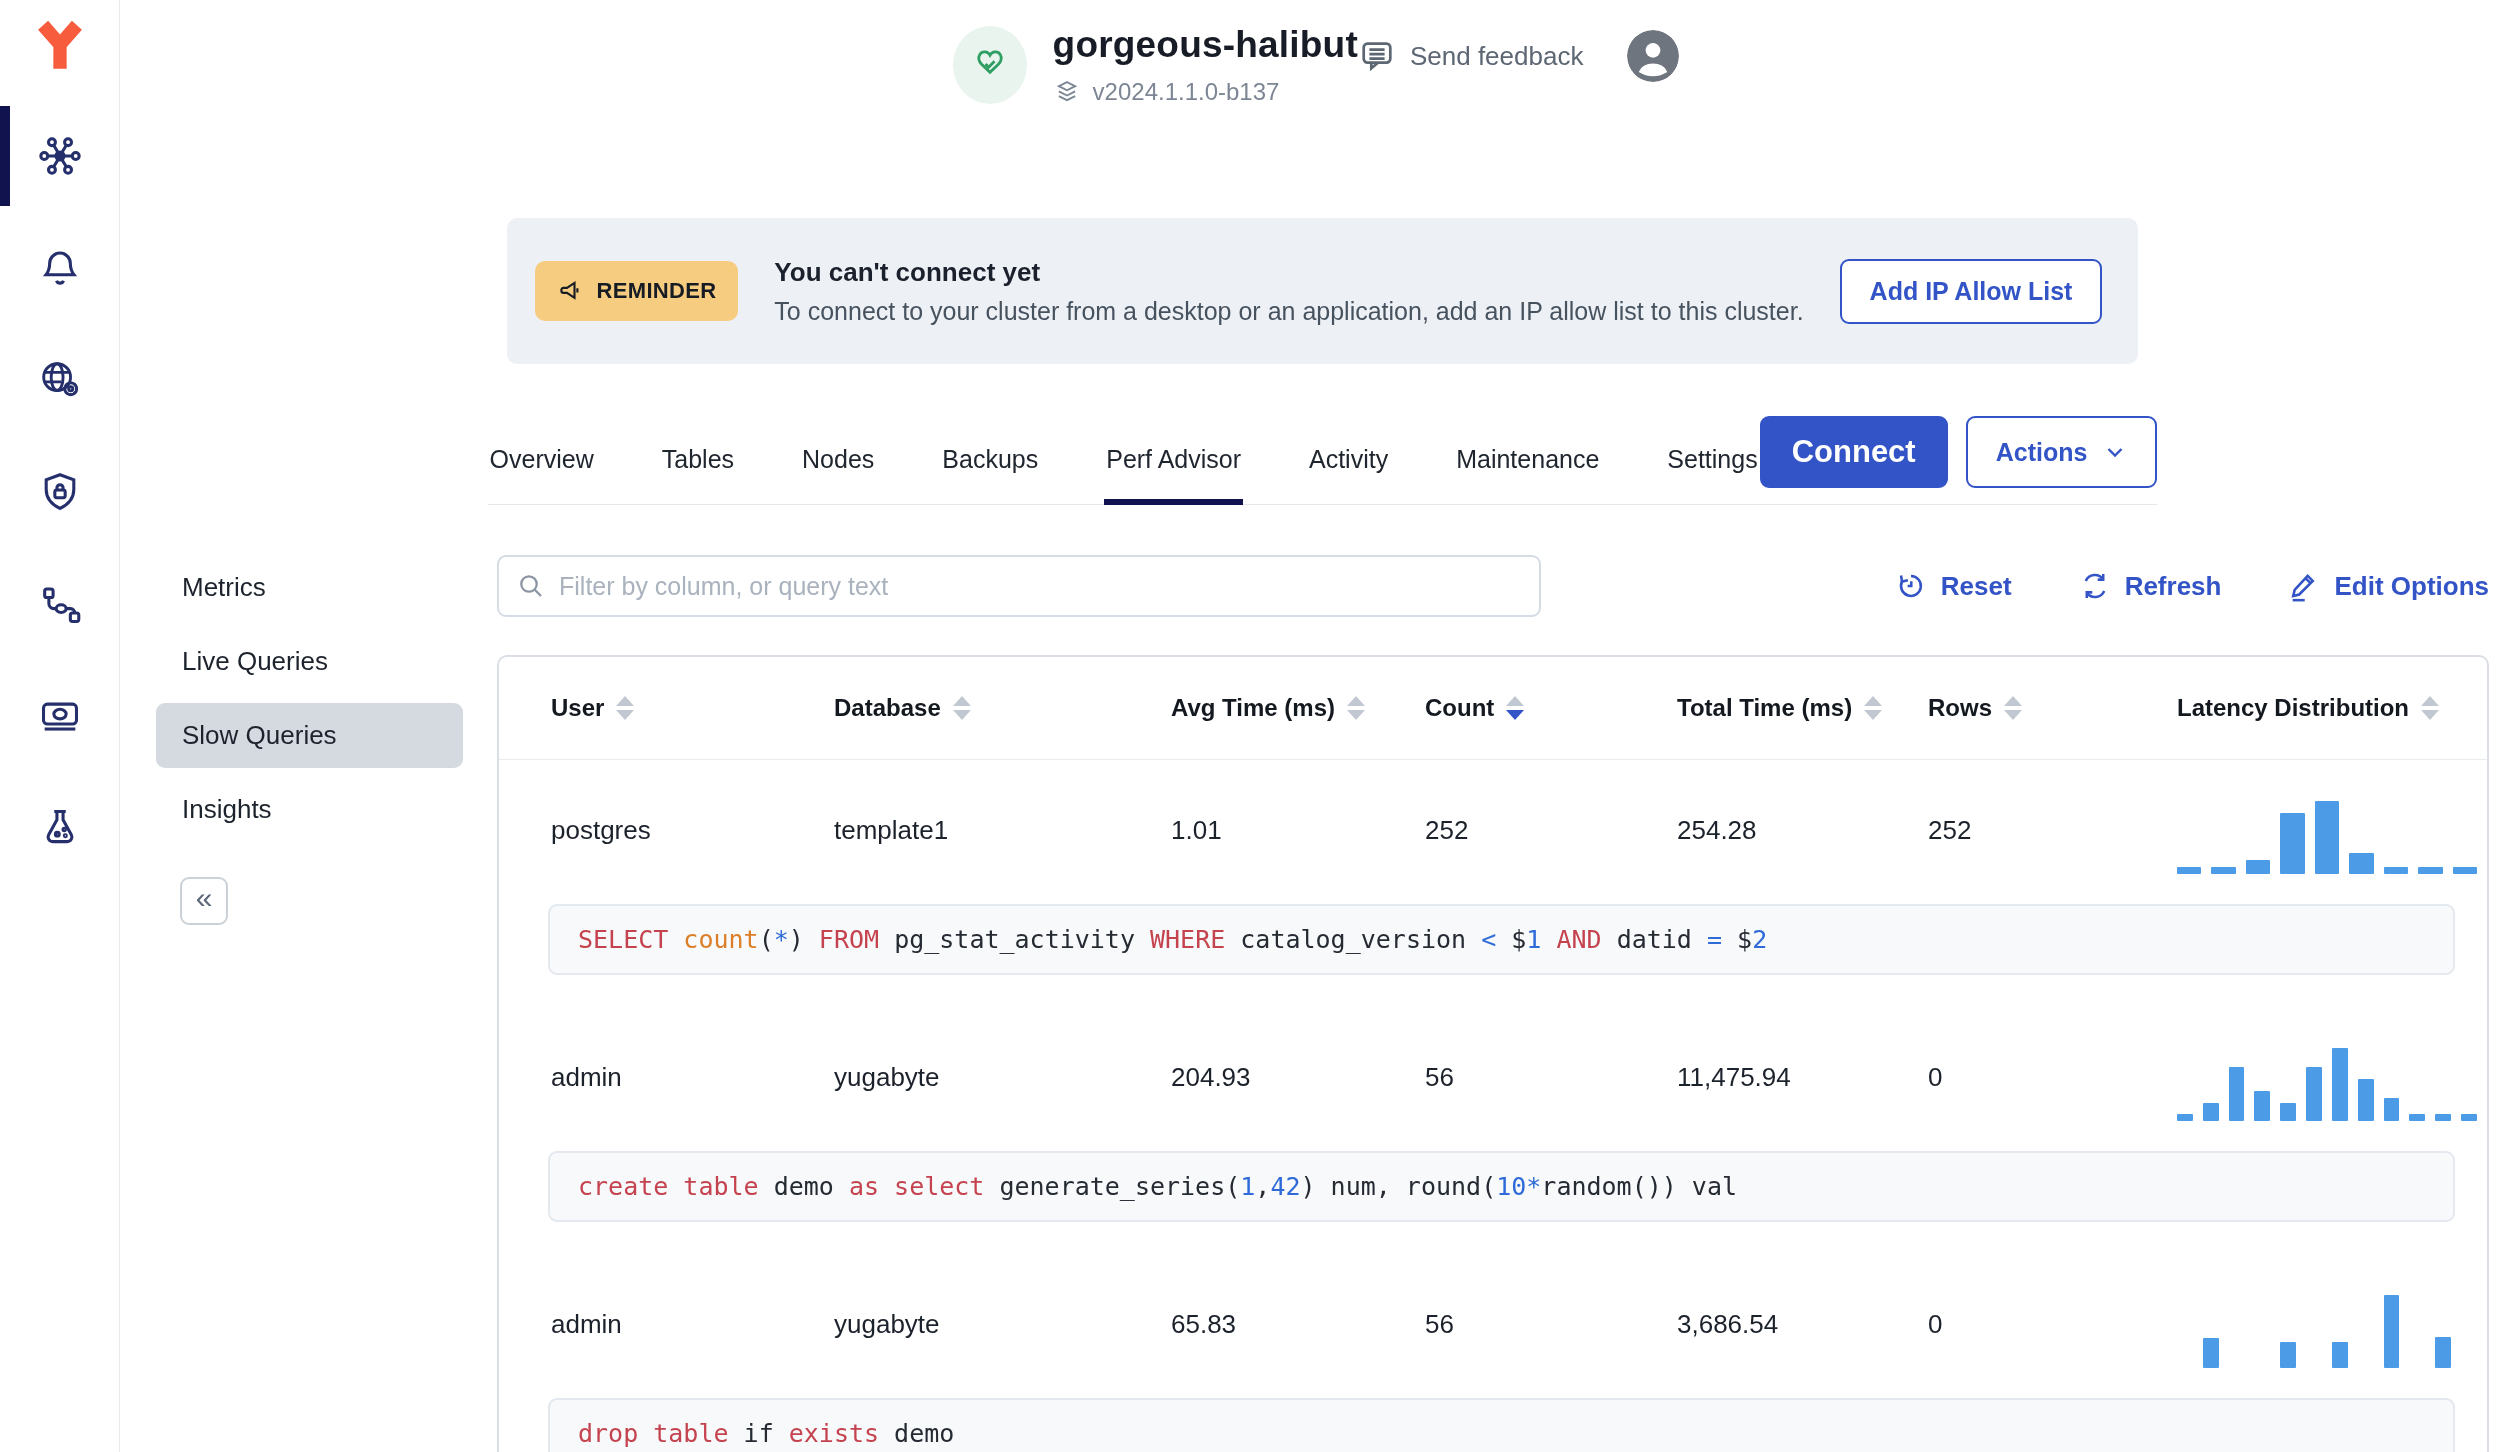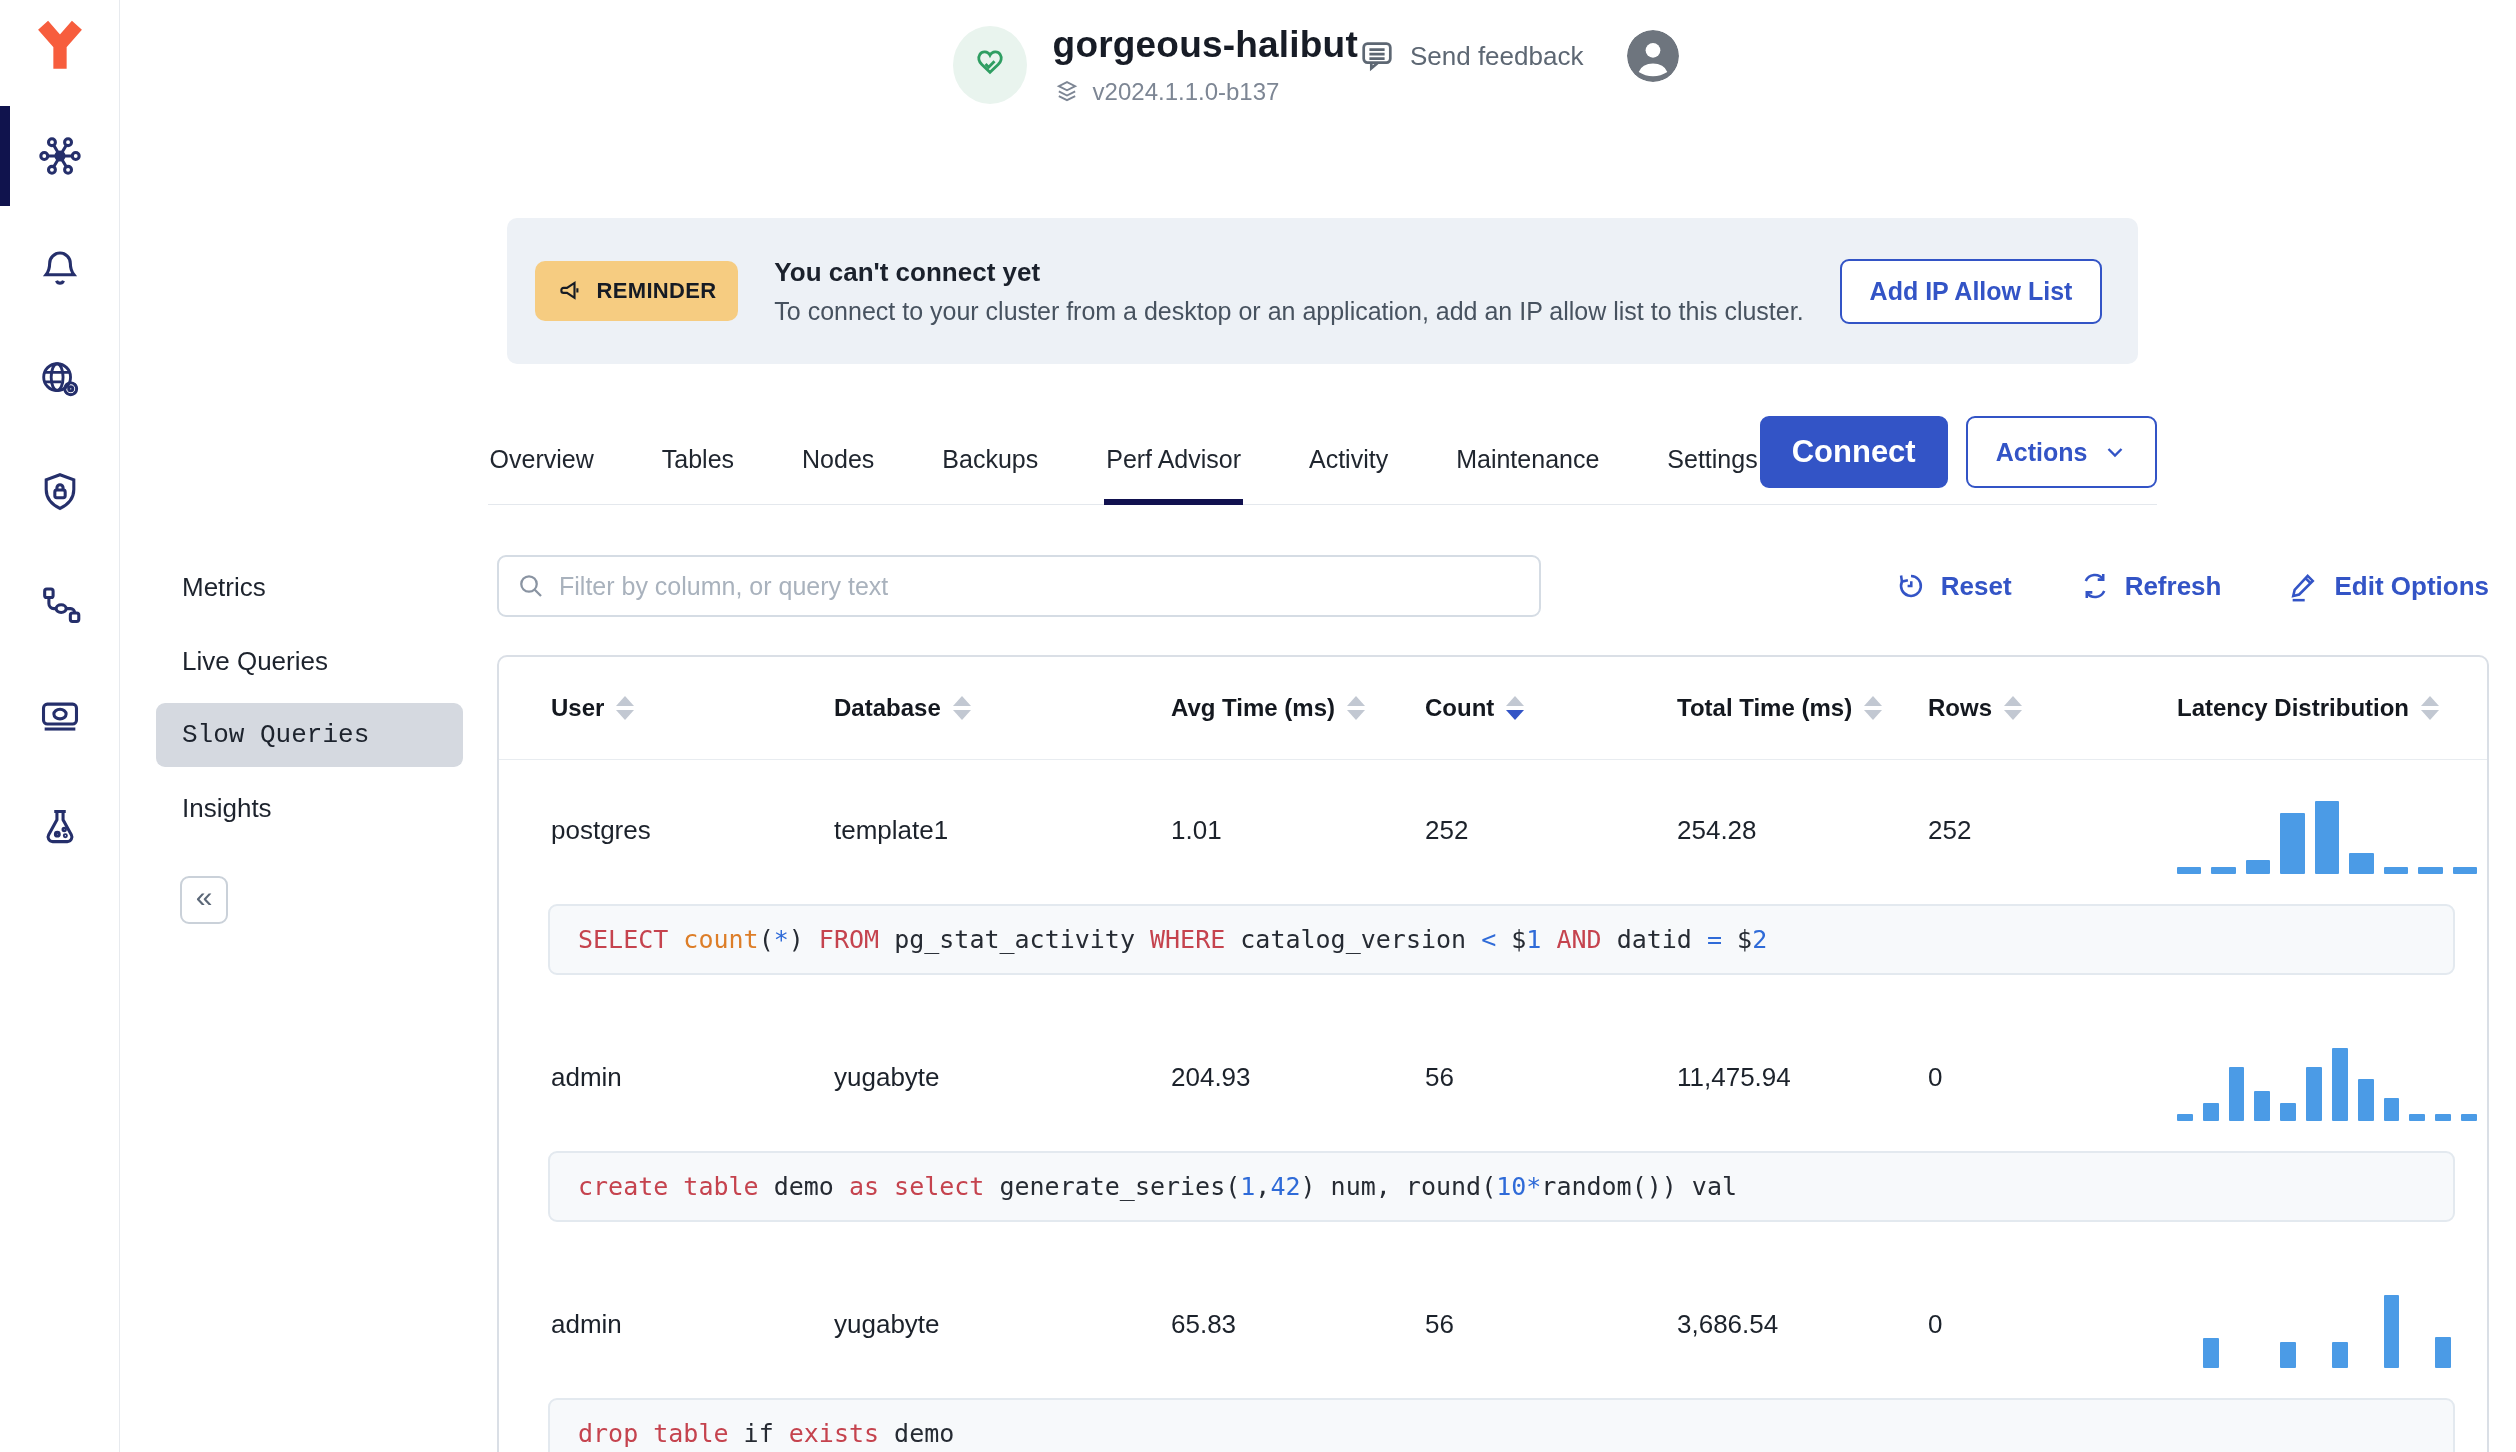--- a/index.html
+++ b/index.html
@@ -47,21 +47,21 @@
   .tab { font-size:25px; color:#20262f; padding:10px 2px 30px 2px; cursor:pointer; position:relative; white-space:nowrap; }
   .tab.active { font-weight:400; }
   .tab.active::after { content:""; position:absolute; left:0; right:0; bottom:-1px; height:6px; background:#11114f; }
   .tab-actions { display:flex; gap:18px; padding-bottom:16px; }
   .btn-actions { display:flex; align-items:center; gap:16px; }
 
   
   .content { display:flex; padding:50px 26px 0 35px; flex:1; min-height:0; }
   .subnav { width:307px; flex-shrink:0; display:flex; flex-direction:column; gap:9px; }
   .subnav-item { font-size:26px; color:#1d232d; padding:17px 26px; border-radius:9px; cursor:pointer; }
-  .subnav-item.active { background:#d5d9e0;font-family:Liberation Mono, monospace; }
+  .subnav-item.active { background:#d5d9e0; }
   .collapse-btn { margin-top:26px; margin-left:24px; width:48px; height:48px; border:2px solid #cad1d9; border-radius:9px;
     background:#fff; color:#5b6777; font-size:30px; line-height:1; display:flex; align-items:center; justify-content:center; cursor:pointer; padding-bottom:6px; }
 
   .panel { flex:1; margin-left:34px; min-width:0; }
   .toolbar { display:flex; align-items:center; }
   .search { position:relative; width:1044px; }
   .search input { width:100%; height:62px; border:2px solid #d5dce4; border-radius:9px; padding:0 36px 0 60px;
     font-size:25px; color:#2a313c; font-family:inherit; outline:none; background:#fff; }
   .search input::placeholder { color:#a9b2bd; }
   .search .search-ic { position:absolute; left:18px; top:15px; }

